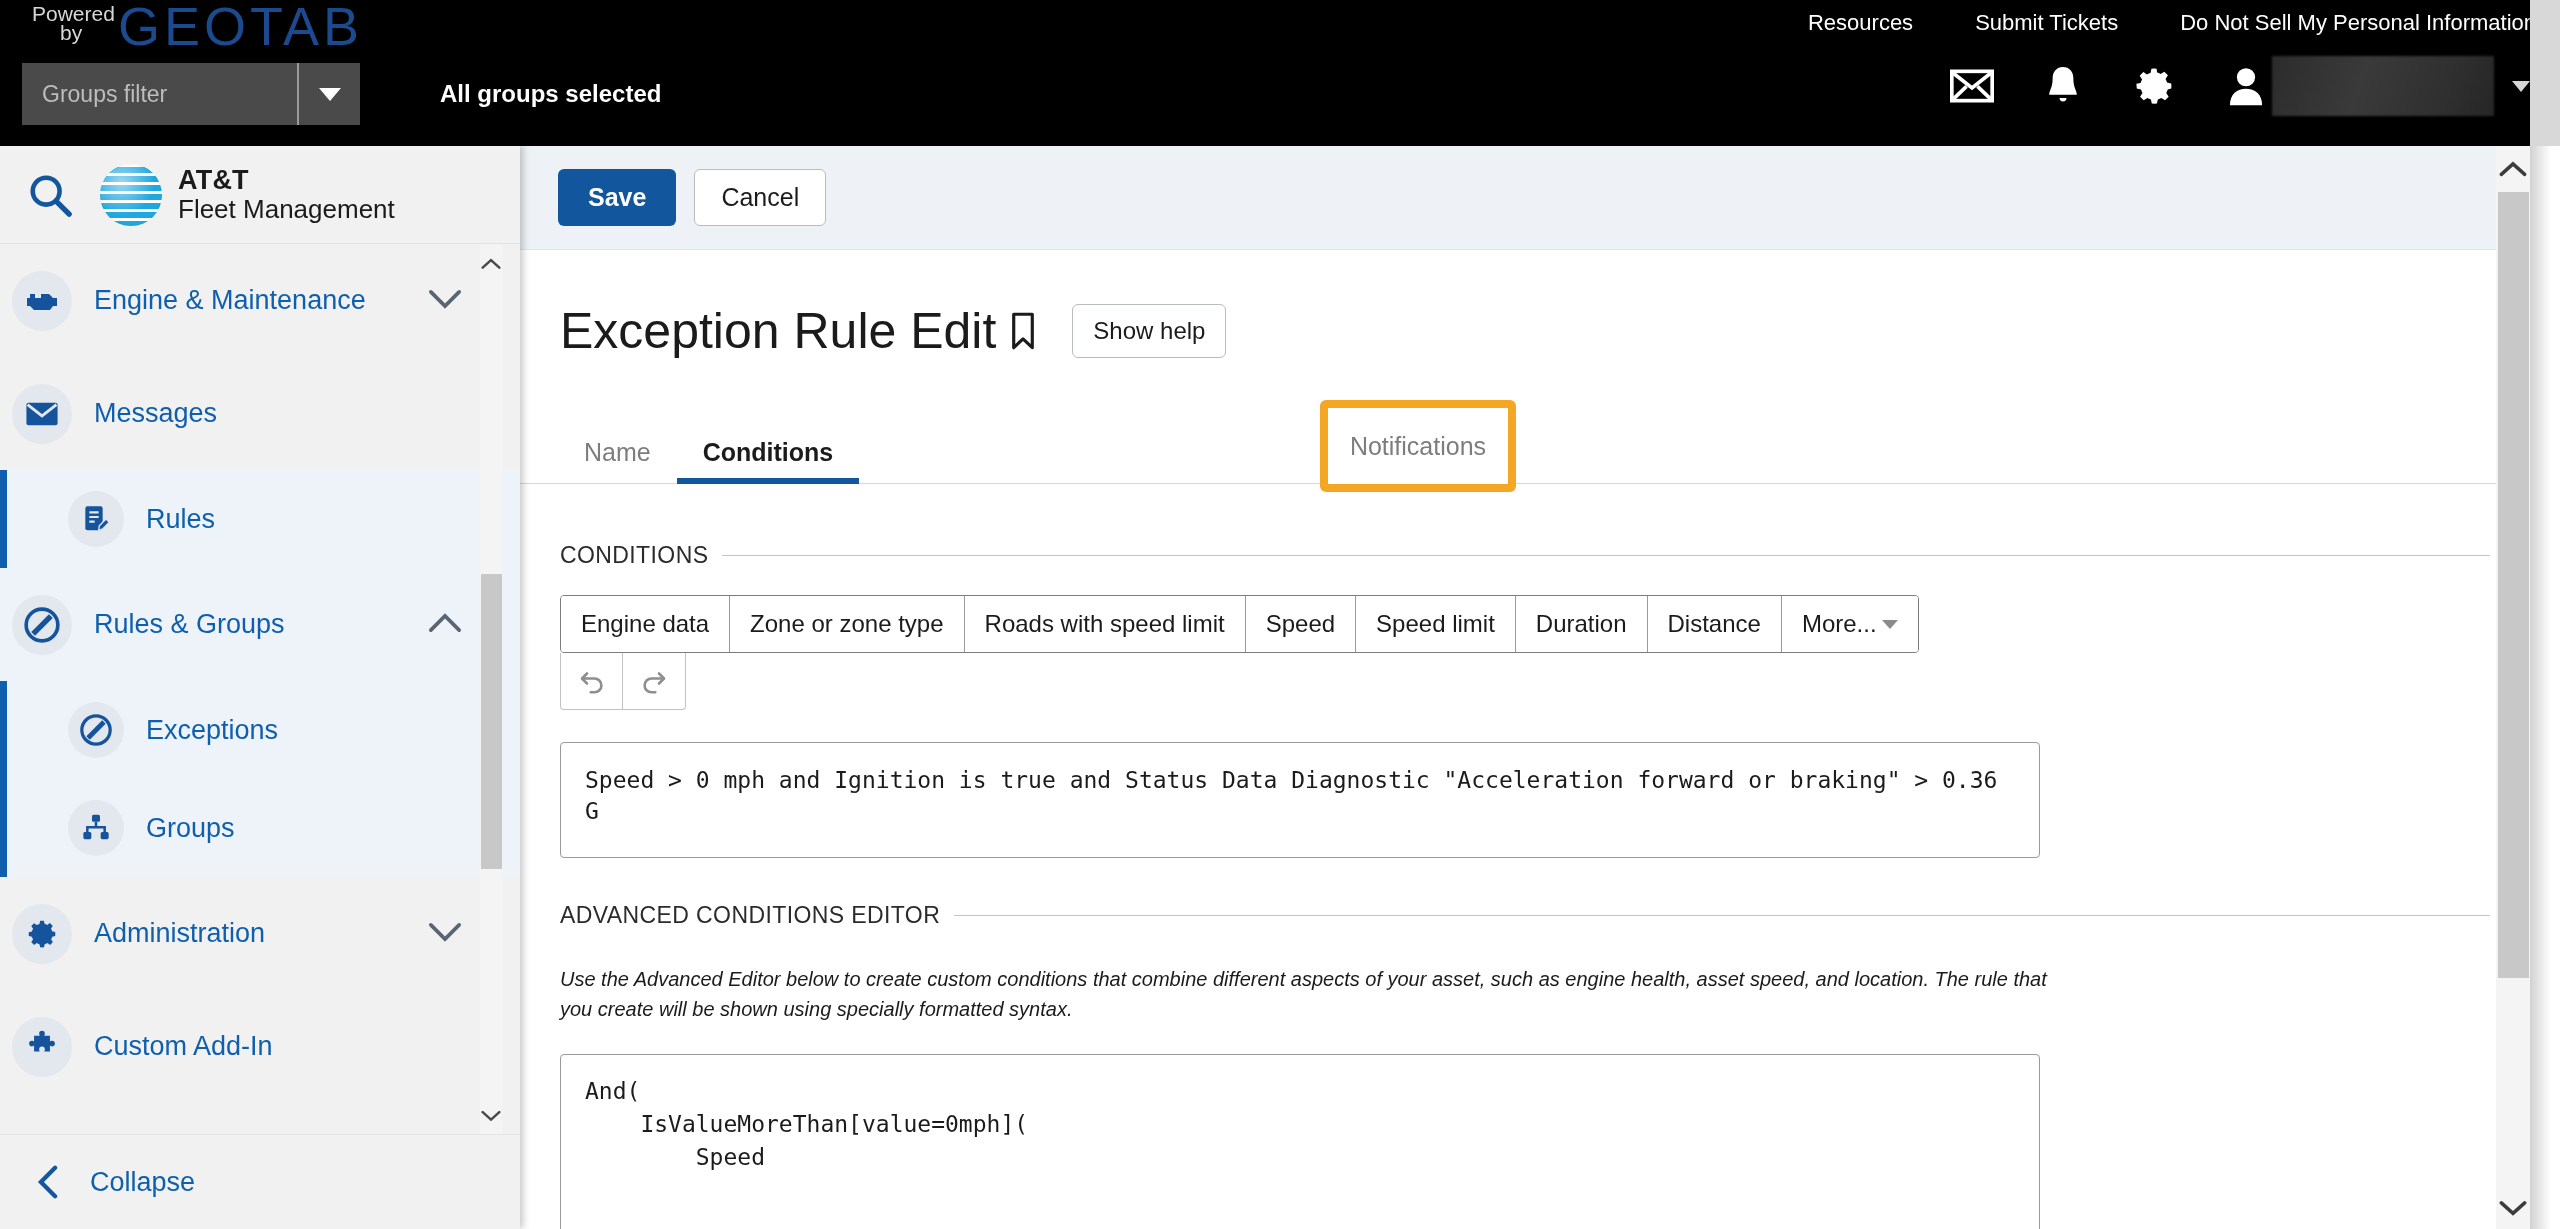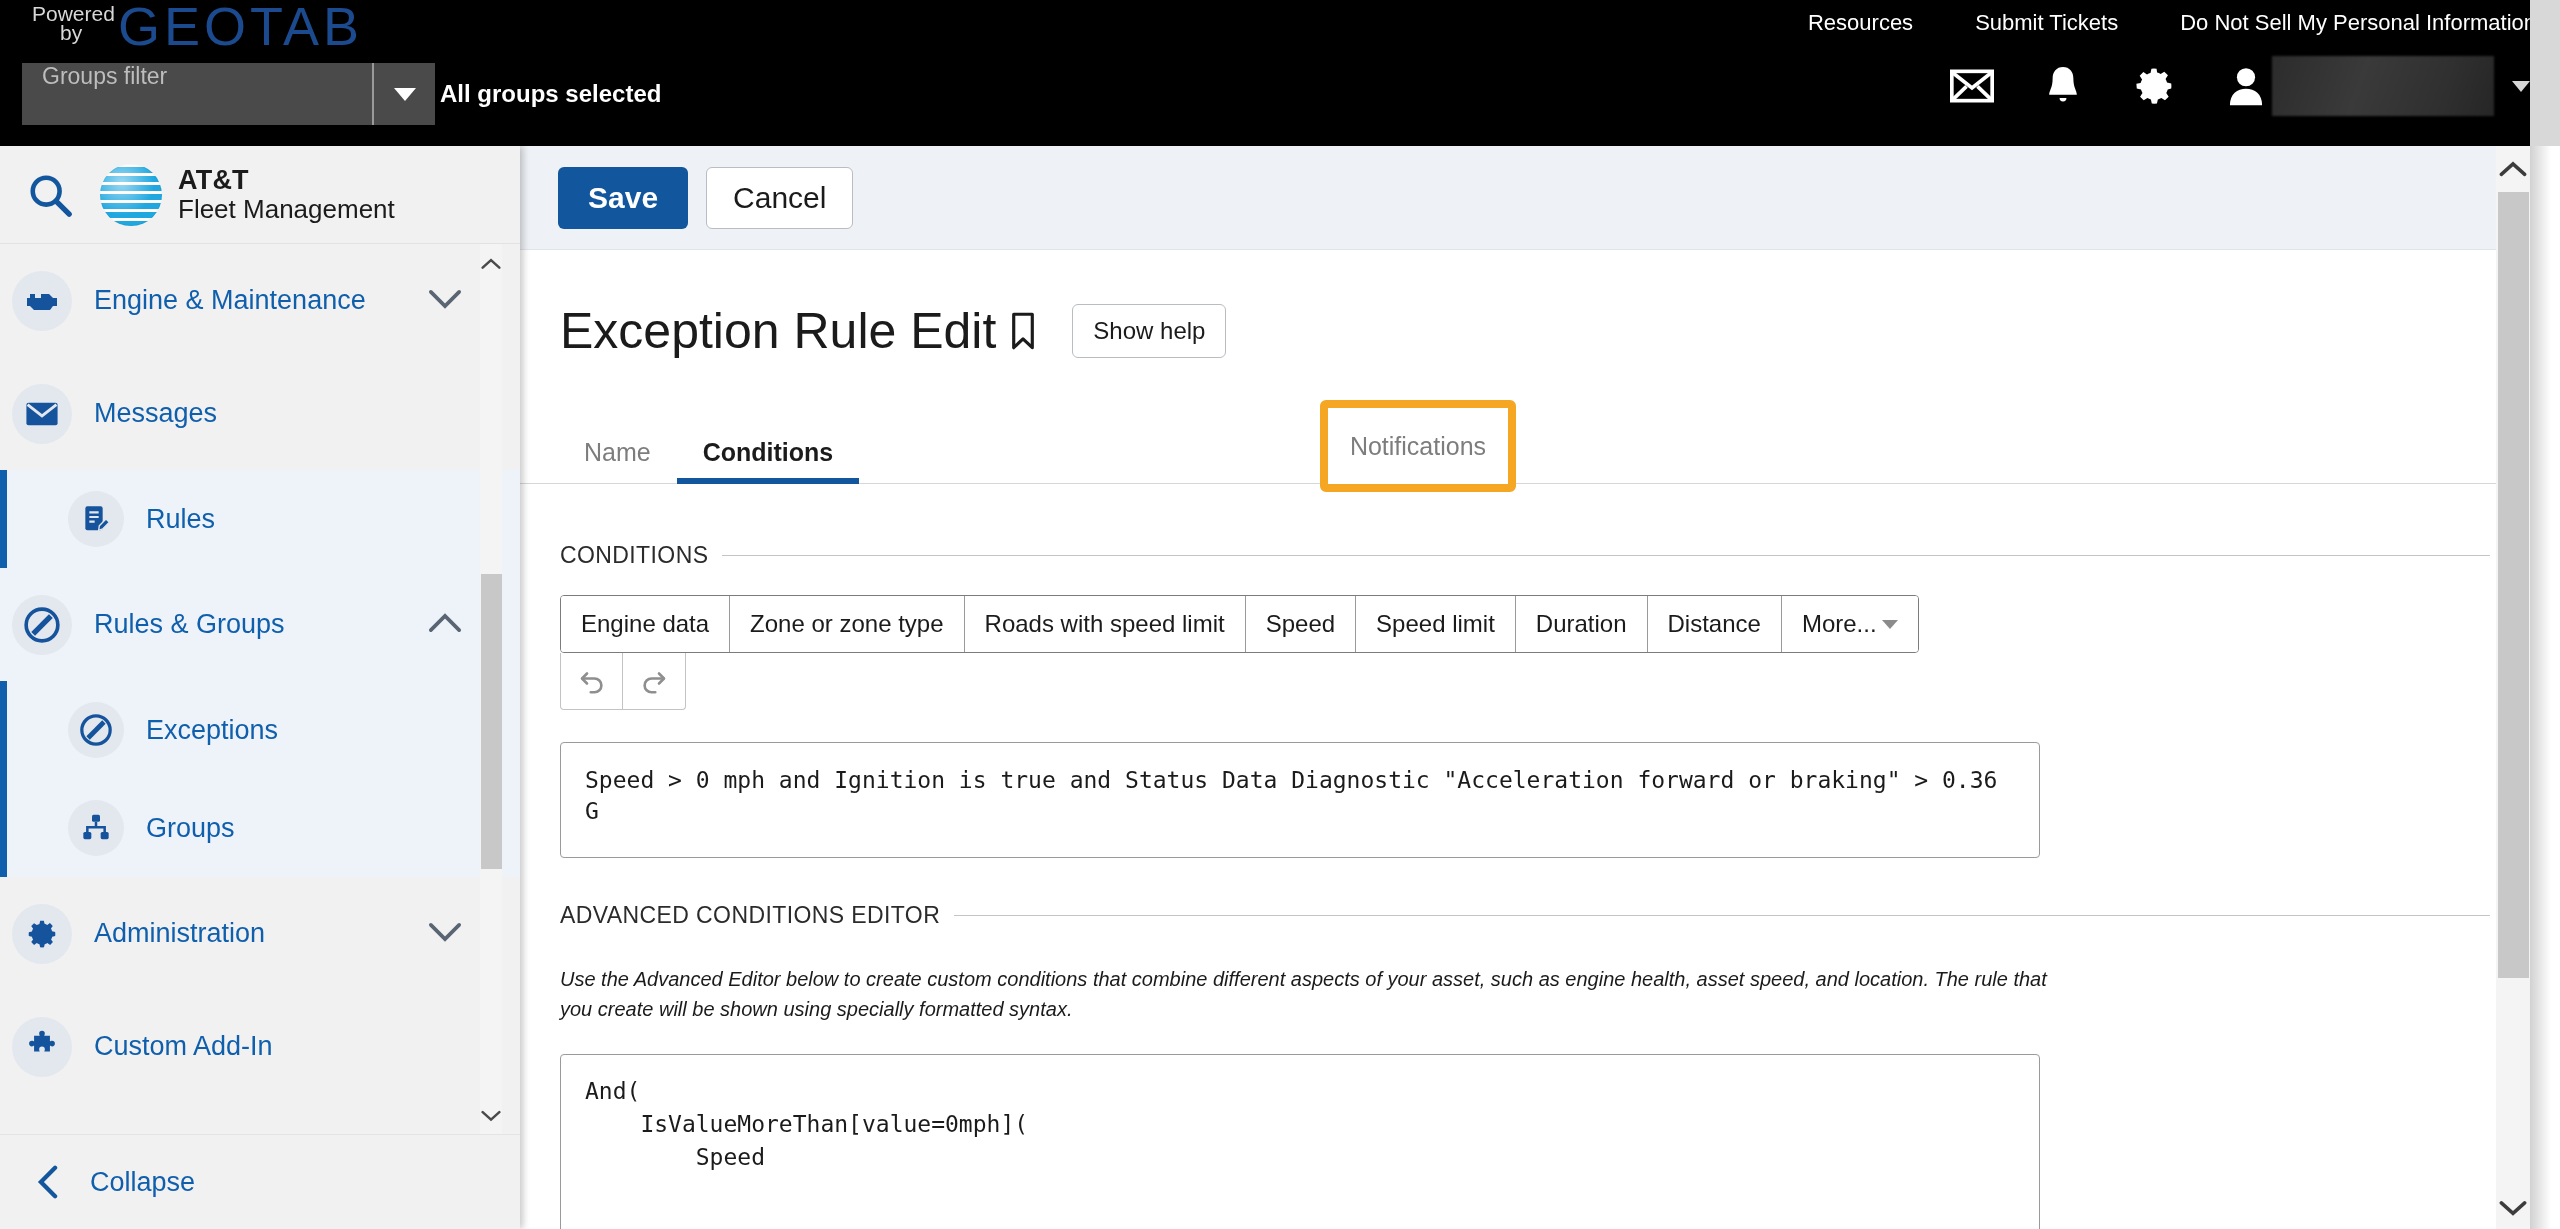--- a/index.html
+++ b/index.html
@@ -31,22 +31,22 @@
   .toplinks {
     position: absolute; top: 0px; height: 46px; right: 24px;
     display: flex; align-items: center; gap: 62px;
   }
   .toplinks a {
     color: #ffffff; font-size: 22px; text-decoration: none; white-space: nowrap;
   }
 
   .groupsfilter {
     position: absolute; left: 22px; top: 63px;
-    width: 413px; height: 62px;
-    background: #4a4a4a; display: flex; align-items: flex-start; gap: 24px;
+    width: 338px; height: 62px;
+    background: #4a4a4a; display: flex; align-items: center; gap: 24px;
   }
   .groupsfilter .gf-text {
     flex: 1; padding-left: 20px; color: #bdbdbd; font-size: 23px;
   }
   .groupsfilter .gf-arrow {
     width: 63px; height: 62px; border-left: 2px solid #9a9a9a;
     display: flex; align-items: center; justify-content: center;
   }
   .caret-d {
     width:0;height:0;border-left:11px solid transparent;border-right:11px solid transparent;
@@ -151,21 +151,21 @@
     position: absolute; left: 520px; top: 146px;
     width: 2010px; height: 1083px; background: #ffffff; overflow: hidden;
   }
   .action-bar {
     height: 104px; background: #eef1f5;
     display: flex; align-items: center; padding-left: 38px; gap: 18px;
     border-bottom: 1px solid #e0e4e9;
   }
   .btn {
     font-family: "Liberation Sans", sans-serif;
-    font-size: 30px; border-radius: 6px; cursor: pointer;
+    font-size: 25px; border-radius: 6px; cursor: pointer;
   }
   .btn-save {
     background: #12569e; color: #fff; border: none;
     padding: 14px 30px; font-weight: bold;
   }
   .btn-cancel {
     background: #ffffff; color: #1b1b1b; border: 1px solid #b9bcc0;
     padding: 13px 26px;
   }
   .title-row {

